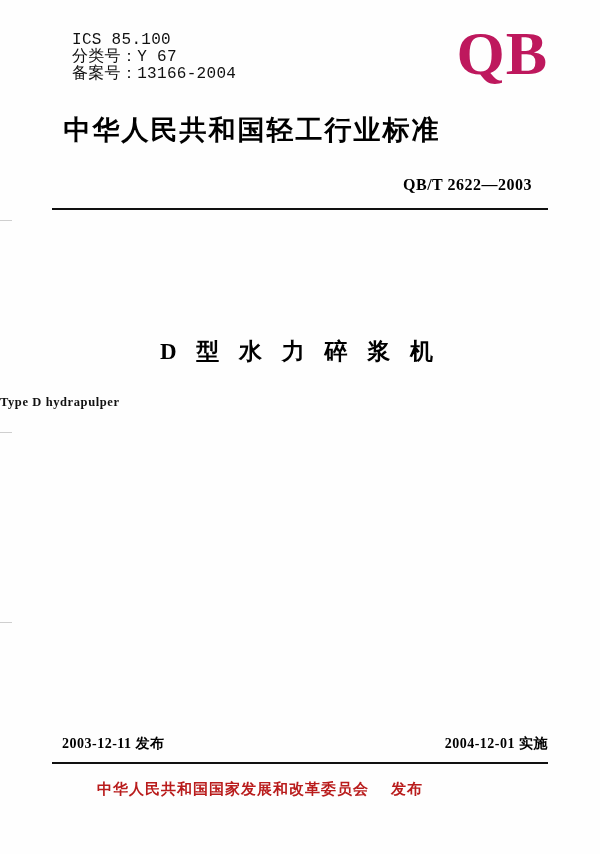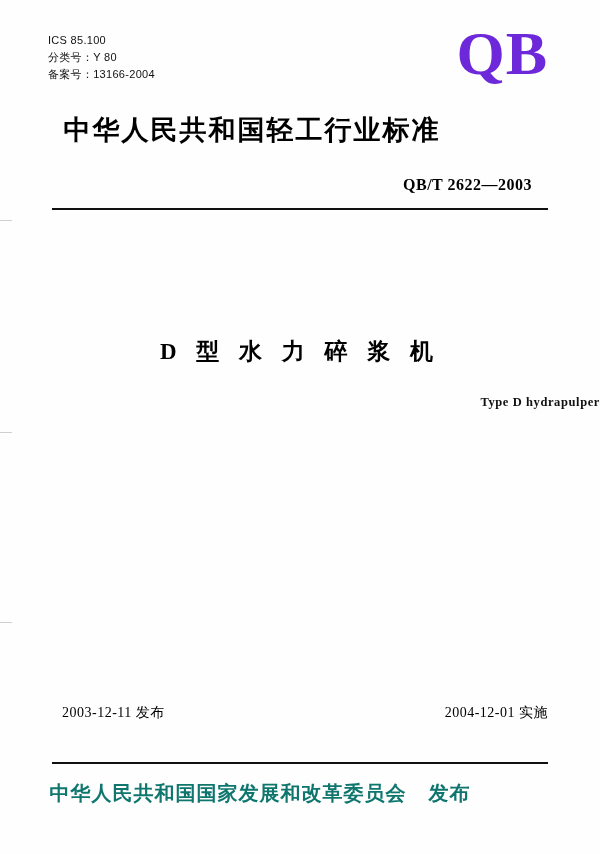--- a/index.html
+++ b/index.html
@@ -19,41 +19,42 @@
     position: absolute;
     left: 0;
     top: 0;
     width: 600px;
     height: 854px;
     background: #fefefe;
   }
   
   .meta {
     position: absolute;
-    left: 48px;
+    left: 72px;
     top: 32px;
-    font-size: 11px;
+    font-size: 16px;
     line-height: 17px;
     letter-spacing: 0.3px;
     color: #111;
+    font-family: Liberation Mono, monospace;
   }
   .meta div {
     white-space: nowrap;
   }
   
   .qb-logo {
     position: absolute;
     right: 52px;
     top: 22px;
     font-family: "Liberation Serif", serif;
     font-weight: bold;
     font-size: 62px;
     line-height: 62px;
     letter-spacing: 1px;
-    color: #6d28d9;
+    color: #be185d;
   }
   
   .std-title {
     position: absolute;
     left: 0;
     top: 112px;
     width: 504px;
     text-align: center;
     font-family: "Liberation Serif", serif;
     font-weight: bold;
@@ -92,82 +93,82 @@
     font-weight: bold;
     font-size: 23px;
     letter-spacing: 7px;
     color: #000;
   }
   .doc-title-en {
     position: absolute;
     left: 0;
     top: 395px;
     width: 600px;
-    text-align: right;
+    text-align: left;
     font-family: "Liberation Serif", serif;
     font-weight: bold;
     font-size: 12.5px;
     letter-spacing: 0.6px;
     color: #111;
   }
   
   .tick {
     position: absolute;
     left: 0;
     width: 12px;
     height: 1px;
     background: #cfcfcf;
   }
   
   .dates {
     position: absolute;
     left: 62px;
     right: 52px;
-    top: 704px;
+    top: 735px;
     display: flex;
     justify-content: space-between;
     font-family: "Liberation Serif", serif;
-    font-weight: normal;
+    font-weight: bold;
     font-size: 14px;
     letter-spacing: 0.5px;
     color: #000;
   }
   .rule-bottom {
     position: absolute;
     left: 52px;
     top: 762px;
     width: 496px;
     height: 2px;
     background: #111;
   }
   .issuer {
     position: absolute;
     left: 0;
     top: 780px;
     width: 520px;
     text-align: center;
     font-family: "Liberation Serif", serif;
     font-weight: bold;
-    font-size: 20px;
+    font-size: 15px;
     letter-spacing: 1px;
-    color: #0f766e;
+    color: #b91c1c;
   }
   .issuer .gap {
     display: inline-block;
     width: 22px;
   }
 </style>
 </head>
 <body>
 
 <div class="page">
 
   <div class="meta">
     <div>ICS 85.100</div>
-    <div>分类号：Y 80</div>
+    <div>分类号：Y 67</div>
     <div>备案号：13166-2004</div>
   </div>
 
   <div class="qb-logo">QB</div>
 
   <div class="std-title">中华人民共和国轻工行业标准</div>
 
   <div class="std-number">QB/T 2622—2003</div>
 
   <div class="rule-top"></div>

